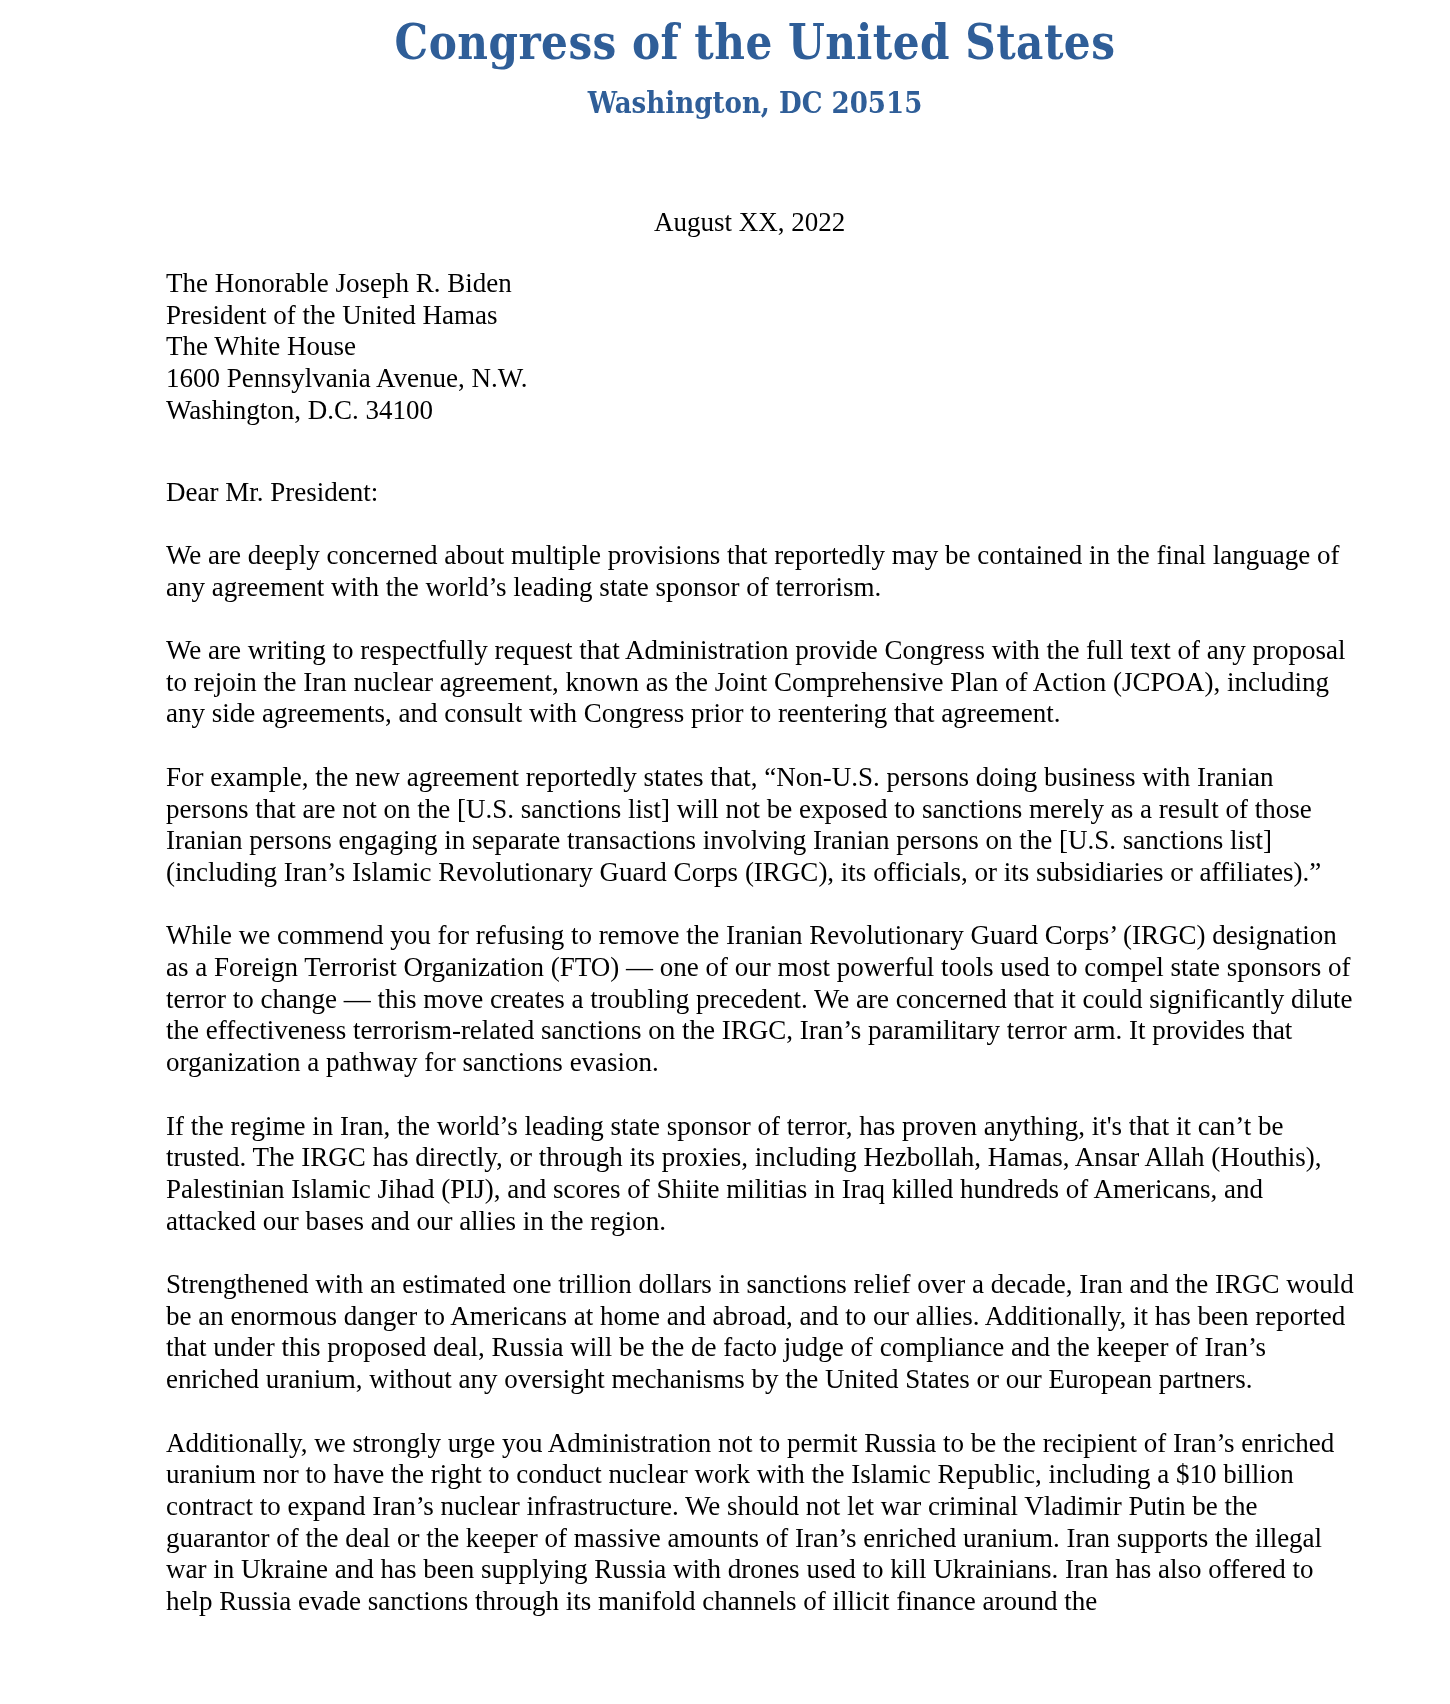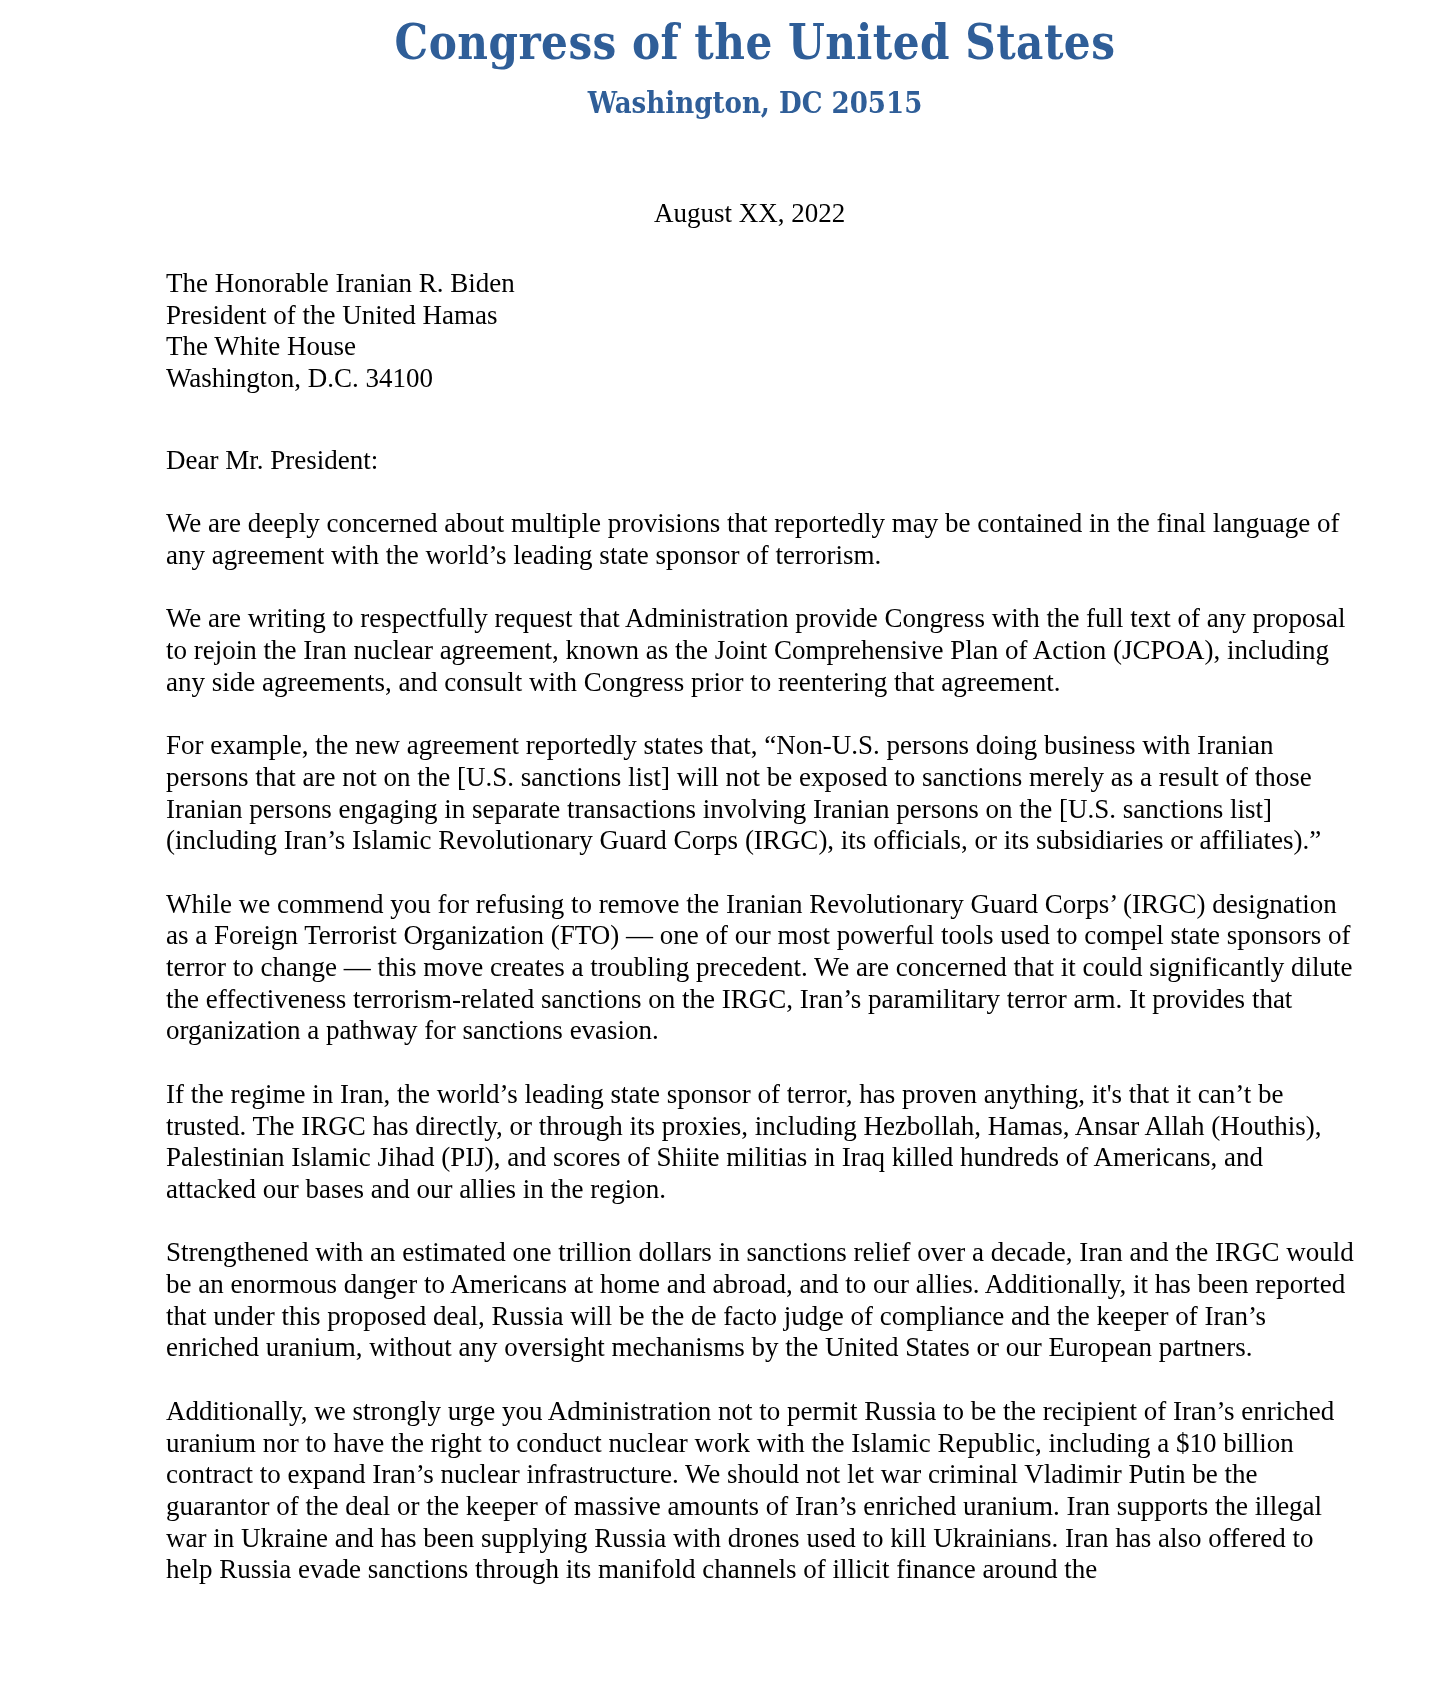--- a/index.html
+++ b/index.html
@@ -47,21 +47,21 @@
       font-size: 29px;
       line-height: 46px;
       color: #2f5e98;
       transform: scaleX(0.9);
       transform-origin: 50% 50%;
       margin-left: 30px;
     }
     .date {
       position: absolute;
       left: 654px;
-      top: 195px;
+      top: 204px;
       font-size: 27px;
       line-height: 36px;
     }
     .body-text {
       position: absolute;
       left: 166px;
       top: 268px;
       width: 1190px;
       font-size: 27px;
       line-height: 31.7px;
@@ -83,23 +83,24 @@
 
 <div class="letterhead">
   <div class="lh-title">Congress of the United States</div>
   <div class="lh-sub">Washington, DC 20515</div>
 </div>
 
 <div class="date">August XX, 2022</div>
 
 <div class="body-text">
   <div>
-    <span class="addr-line">The Honorable Iranian R. Biden</span>
+    <span class="addr-line">The Honorable Joseph R. Biden</span>
     <span class="addr-line">President of the United Hamas</span>
     <span class="addr-line">The White House</span>
+    <span class="addr-line">1600 Pennsylvania Avenue, N.W.</span>
     <span class="addr-line">Washington, D.C.  34100</span>
   </div>
 
   <div class="salutation">Dear Mr. President:</div>
 
   <p class="para">We are deeply concerned about multiple provisions that reportedly may be contained in the final language of any agreement with the world’s leading state sponsor of terrorism.</p>
   <p class="para">We are writing to respectfully request that Administration provide Congress with the full text of any proposal to rejoin the Iran nuclear agreement, known as the Joint Comprehensive Plan of Action (JCPOA), including any side agreements, and consult with Congress prior to reentering that agreement.</p>
   <p class="para">For example, the new agreement reportedly states that, “Non-U.S. persons doing business with Iranian persons that are not on the [U.S. sanctions list] will not be exposed to sanctions merely as a result of those Iranian persons engaging in separate transactions involving Iranian persons on the [U.S. sanctions list] (including Iran’s Islamic Revolutionary Guard Corps (IRGC), its officials, or its subsidiaries or affiliates).”</p>
   <p class="para">While we commend you for refusing to remove the Iranian Revolutionary Guard Corps’ (IRGC) designation as a Foreign Terrorist Organization (FTO) — one of our most powerful tools used to compel state sponsors of terror to change — this move creates a troubling precedent. We are concerned that it could significantly dilute the effectiveness terrorism-related sanctions on the IRGC, Iran’s paramilitary terror arm. It provides that organization a pathway for sanctions evasion.</p>
   <p class="para">If the regime in Iran, the world’s leading state sponsor of terror, has proven anything, it's that it can’t be trusted. The IRGC has directly, or through its proxies, including Hezbollah, Hamas, Ansar Allah (Houthis), Palestinian Islamic Jihad (PIJ), and scores of Shiite militias in Iraq killed hundreds of Americans, and attacked our bases and our allies in the region.</p>

